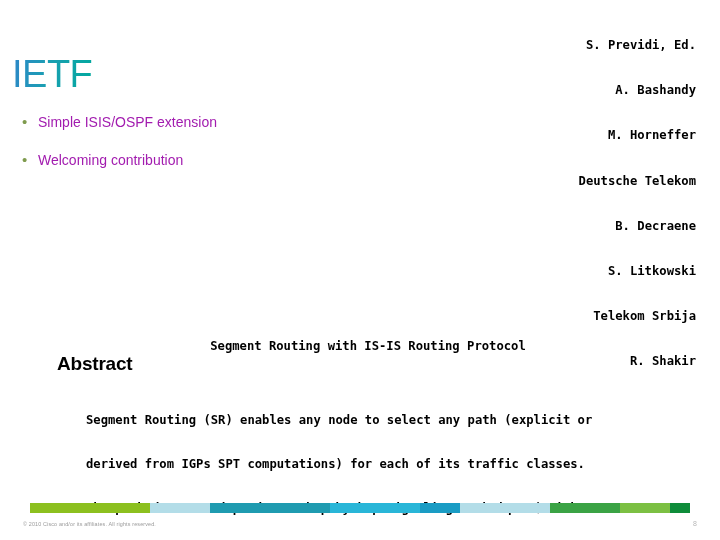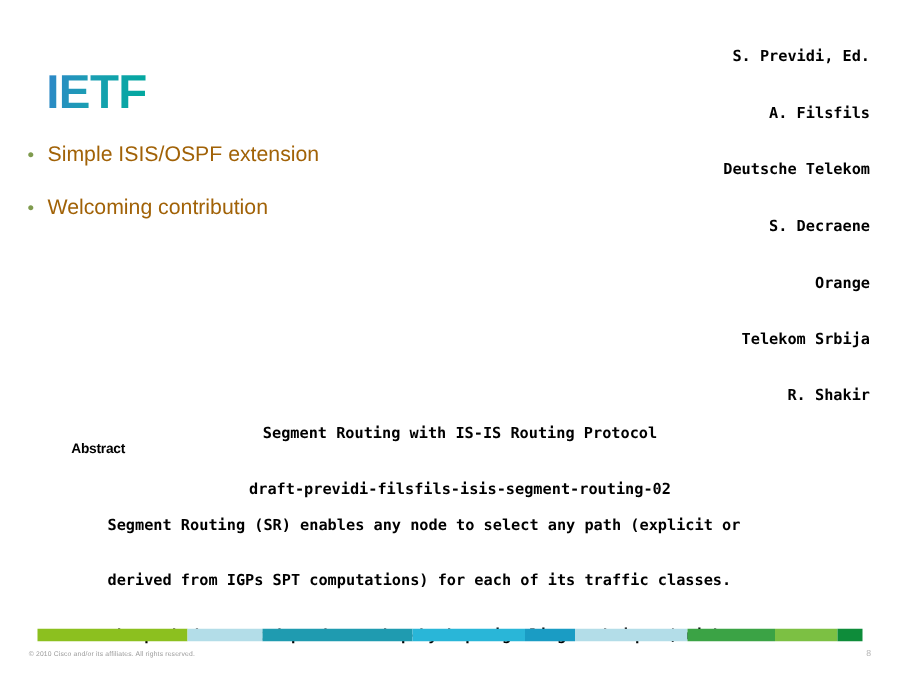--- a/index.html
+++ b/index.html
@@ -18,24 +18,24 @@
     position: absolute;
     inset: 0;
     width: 720px;
     height: 540px;
     background: #ffffff;
   }
 
   
   .ietf-logo {
     position: absolute;
-    left: 37px;
+    left: 12px;
     top: 55px;
     font-size: 38px;
-    font-weight: bold;
+    font-weight: normal;
     letter-spacing: -0.5px;
     line-height: 1;
     background-image: linear-gradient(100deg, #2e86c9 0%, #1a9fb2 45%, #00a99d 100%);
     -webkit-background-clip: text;
     background-clip: text;
     color: transparent;
     -webkit-text-fill-color: transparent;
     white-space: nowrap;
   }
 
@@ -53,22 +53,22 @@
   }
   .bullet-dot {
     flex: 0 0 auto;
     width: 16px;
     color: #7f9b4e;
     font-size: 15px;
     line-height: 1;
     text-align: left;
   }
   .bullet-text {
-    font-size: 17px;
-    color: #a16207;
+    font-size: 14px;
+    color: #a21caf;
     line-height: 1.15;
     white-space: nowrap;
   }
 
   
   .authors {
     position: absolute;
     right: 24px;
     top: 8px;
     text-align: right;
@@ -96,21 +96,21 @@
     white-space: pre;
   }
   .doc-title div { white-space: pre; padding-left: 36px; }
 
   
   .abstract-heading {
     position: absolute;
     left: 57px;
     top: 353px;
     font-family: "Liberation Sans", sans-serif;
-    font-size: 11px;
+    font-size: 19px;
     font-weight: bold;
     color: #000000;
     letter-spacing: -0.2px;
   }
   .abstract-body {
     position: absolute;
     left: 86px;
     top: 384px;
     font-family: "DejaVu Sans Mono", "Liberation Mono", monospace;
     font-size: 12.2px;
@@ -164,39 +164,39 @@
       <span class="bullet-text">Simple ISIS/OSPF extension</span>
     </div>
     <div class="bullet-row">
       <span class="bullet-dot">•</span>
       <span class="bullet-text">Welcoming contribution</span>
     </div>
   </div>
 
   <div class="authors">
     <div>S. Previdi, Ed.</div>
-    <div>A. Filsfils</div>
+    <div>A. Bashandy</div>
+    <div>M. Horneffer</div>
     <div>Deutsche Telekom</div>
-    <div>S. Decraene</div>
-    <div>Orange</div>
+    <div>B. Decraene</div>
+    <div>S. Litkowski</div>
     <div>Telekom Srbija</div>
     <div>R. Shakir</div>
     
     
     
     
     
     
     
     
   </div>
 
   <div class="doc-title">
     <div>Segment Routing with IS-IS Routing Protocol</div>
-    <div>draft-previdi-filsfils-isis-segment-routing-02</div>
   </div>
 
   <div class="abstract-heading">Abstract</div>
 
   <div class="abstract-body">
     <div>Segment Routing (SR) enables any node to select any path (explicit or</div>
     <div>derived from IGPs SPT computations) for each of its traffic classes.</div>
     <div>The path does not depend on a hop-by-hop signaling technique (neither</div>
     
     

